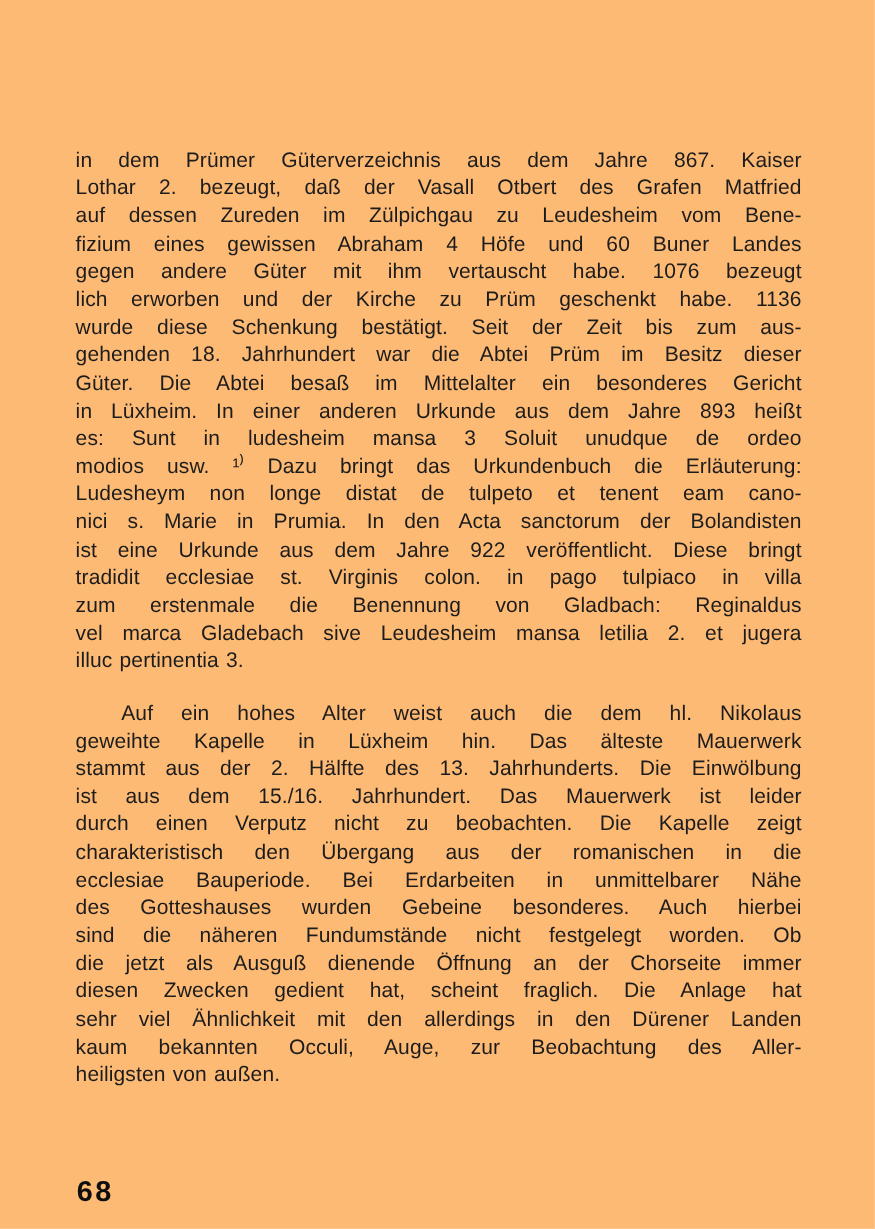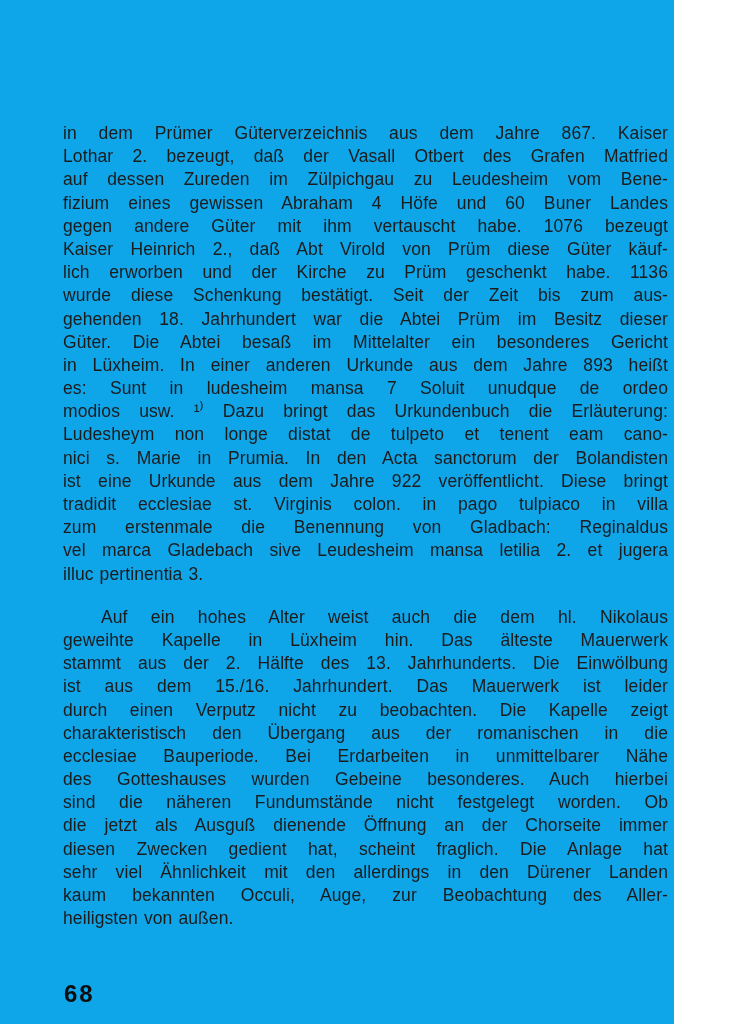--- a/index.html
+++ b/index.html
@@ -4,23 +4,23 @@
 <style>
   * { margin: 0; padding: 0; box-sizing: border-box; }
   html, body { width: 729px; height: 1024px; }
   body {
     background: #ffffff;
     font-family: "Liberation Sans", sans-serif;
     -webkit-font-smoothing: antialiased;
   }
   .page {
     position: relative;
-    width: 674px;
+    width: 729px;
     height: 1024px;
-    background: #0ea5e9;
+    background: #fdba74;
     overflow: hidden;
     text-decoration: underline;
   }
   .text-block {
     position: absolute;
     left: 63px;
     top: 122px;
     width: 605px;
     color: #1c1c1c;
     font-size: 17.5px;
@@ -54,27 +54,26 @@
 </head>
 <body>
 
 <div class="page">
   <div class="text-block">
       <div class="line">in dem Prümer Güterverzeichnis aus dem Jahre 867. Kaiser</div>
       <div class="line">Lothar 2. bezeugt, daß der Vasall Otbert des Grafen Matfried</div>
       <div class="line">auf dessen Zureden im Zülpichgau zu Leudesheim vom Bene-</div>
       <div class="line">fizium eines gewissen Abraham 4 Höfe und 60 Buner Landes</div>
       <div class="line">gegen andere Güter mit ihm vertauscht habe. 1076 bezeugt</div>
-      <div class="line">Kaiser Heinrich 2., daß Abt Virold von Prüm diese Güter käuf-</div>
       <div class="line">lich erworben und der Kirche zu Prüm geschenkt habe. 1136</div>
       <div class="line">wurde diese Schenkung bestätigt. Seit der Zeit bis zum aus-</div>
       <div class="line">gehenden 18. Jahrhundert war die Abtei Prüm im Besitz dieser</div>
       <div class="line">Güter. Die Abtei besaß im Mittelalter ein besonderes Gericht</div>
       <div class="line">in Lüxheim. In einer anderen Urkunde aus dem Jahre 893 heißt</div>
-      <div class="line">es: Sunt in ludesheim mansa 7 Soluit unudque de ordeo</div>
+      <div class="line">es: Sunt in ludesheim mansa 3 Soluit unudque de ordeo</div>
       <div class="line">modios usw. ¹⁾ Dazu bringt das Urkundenbuch die Erläuterung:</div>
       <div class="line">Ludesheym non longe distat de tulpeto et tenent eam cano-</div>
       <div class="line">nici s. Marie in Prumia. In den Acta sanctorum der Bolandisten</div>
       <div class="line">ist eine Urkunde aus dem Jahre 922 veröffentlicht. Diese bringt</div>
       <div class="line">tradidit ecclesiae st. Virginis colon. in pago tulpiaco in villa</div>
       <div class="line">zum erstenmale die Benennung von Gladbach: Reginaldus</div>
       <div class="line">vel marca Gladebach sive Leudesheim mansa letilia 2. et jugera</div>
       <div class="line no-just">illuc pertinentia 3.</div>
       <div class="line indent">Auf ein hohes Alter weist auch die dem hl. Nikolaus</div>
       <div class="line">geweihte Kapelle in Lüxheim hin. Das älteste Mauerwerk</div>

